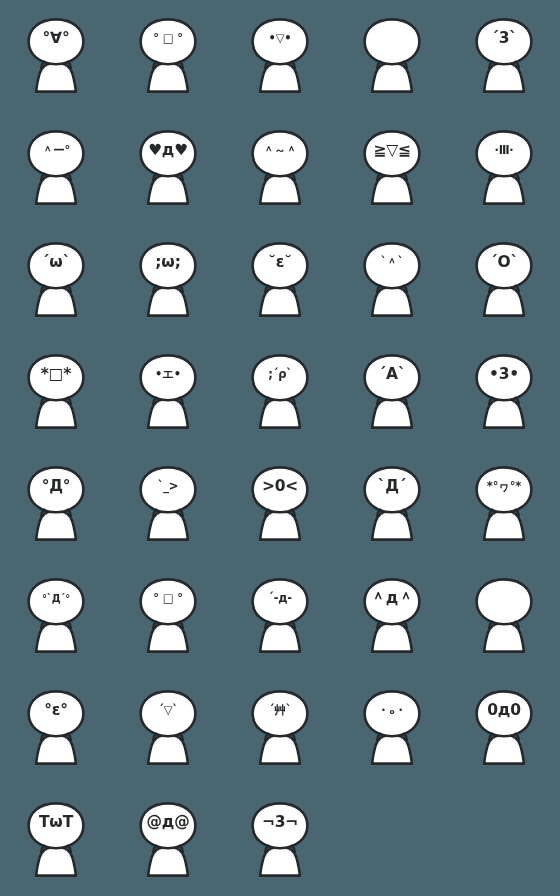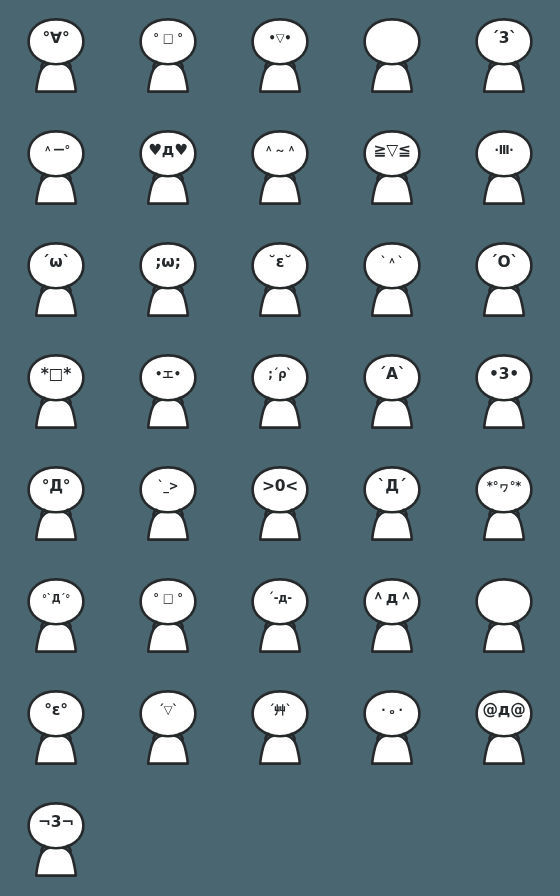--- a/index.html
+++ b/index.html
@@ -826,20 +826,64 @@
              C 50.5 51 46.5 47 36 47 Z"></path>
     <path d="M36 3.4
              C 20.2 3.4 8.6 12.4 8.6 25.6
              C 8.6 38.8 20.2 48.2 36 48.2
              C 51.8 48.2 63.4 38.8 63.4 25.6
              C 63.4 12.4 51.8 3.4 36 3.4 Z"></path>
     <path d="M24.6 45.8 C 22.2 47.6 21.2 49.6 21.4 52.2" fill="none"></path>
     <path d="M47.4 45.8 C 49.8 47.6 50.8 49.6 50.6 52.2" fill="none"></path>
   </g>
 </svg>
+        <div class="face f-lg">0д0</div>
+      </div>
+    </div>
+    <div class="emoji-cell">
+      <div class="blob">
+<svg viewBox="0 0 72 80" xmlns="http://www.w3.org/2000/svg" aria-hidden="true">
+  <g fill="#ffffff" stroke="#25292b" stroke-width="2.6" stroke-linejoin="round" stroke-linecap="round">
+    <path d="M36 47
+             C 25.5 47 21.5 51 19.5 58
+             C 18.0 63.5 16.6 69.4 16.2 75.6
+             L 55.8 75.6
+             C 55.4 69.4 54.0 63.5 52.5 58
+             C 50.5 51 46.5 47 36 47 Z"></path>
+    <path d="M36 3.4
+             C 20.2 3.4 8.6 12.4 8.6 25.6
+             C 8.6 38.8 20.2 48.2 36 48.2
+             C 51.8 48.2 63.4 38.8 63.4 25.6
+             C 63.4 12.4 51.8 3.4 36 3.4 Z"></path>
+    <path d="M24.6 45.8 C 22.2 47.6 21.2 49.6 21.4 52.2" fill="none"></path>
+    <path d="M47.4 45.8 C 49.8 47.6 50.8 49.6 50.6 52.2" fill="none"></path>
+  </g>
+</svg>
+        <div class="face f-lg">TωT</div>
+      </div>
+    </div>
+    <div class="emoji-cell">
+      <div class="blob">
+<svg viewBox="0 0 72 80" xmlns="http://www.w3.org/2000/svg" aria-hidden="true">
+  <g fill="#ffffff" stroke="#25292b" stroke-width="2.6" stroke-linejoin="round" stroke-linecap="round">
+    <path d="M36 47
+             C 25.5 47 21.5 51 19.5 58
+             C 18.0 63.5 16.6 69.4 16.2 75.6
+             L 55.8 75.6
+             C 55.4 69.4 54.0 63.5 52.5 58
+             C 50.5 51 46.5 47 36 47 Z"></path>
+    <path d="M36 3.4
+             C 20.2 3.4 8.6 12.4 8.6 25.6
+             C 8.6 38.8 20.2 48.2 36 48.2
+             C 51.8 48.2 63.4 38.8 63.4 25.6
+             C 63.4 12.4 51.8 3.4 36 3.4 Z"></path>
+    <path d="M24.6 45.8 C 22.2 47.6 21.2 49.6 21.4 52.2" fill="none"></path>
+    <path d="M47.4 45.8 C 49.8 47.6 50.8 49.6 50.6 52.2" fill="none"></path>
+  </g>
+</svg>
         <div class="face f-lg">@д@</div>
       </div>
     </div>
     <div class="emoji-cell">
       <div class="blob">
 <svg viewBox="0 0 72 80" xmlns="http://www.w3.org/2000/svg" aria-hidden="true">
   <g fill="#ffffff" stroke="#25292b" stroke-width="2.6" stroke-linejoin="round" stroke-linecap="round">
     <path d="M36 47
              C 25.5 47 21.5 51 19.5 58
              C 18.0 63.5 16.6 69.4 16.2 75.6

